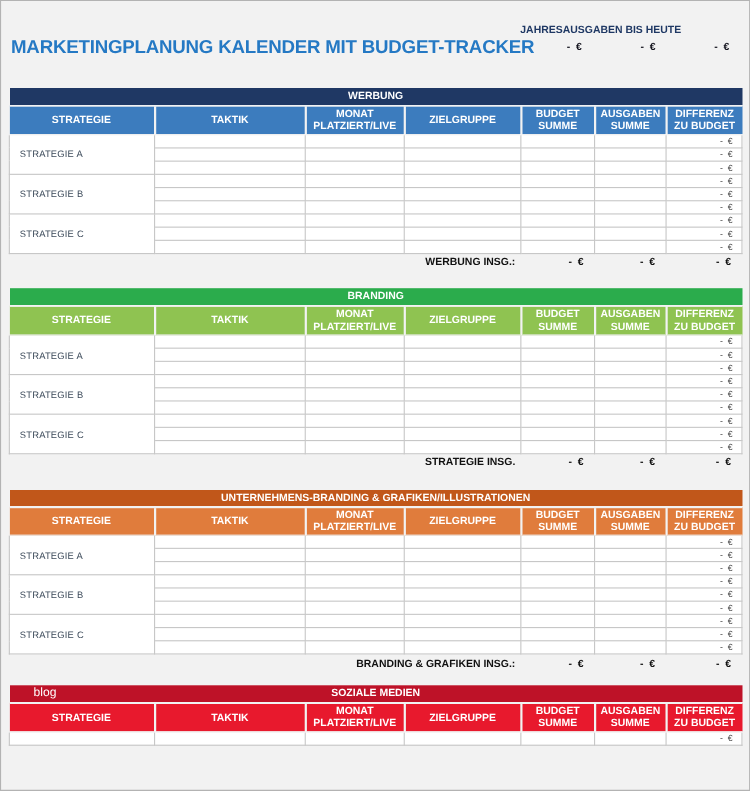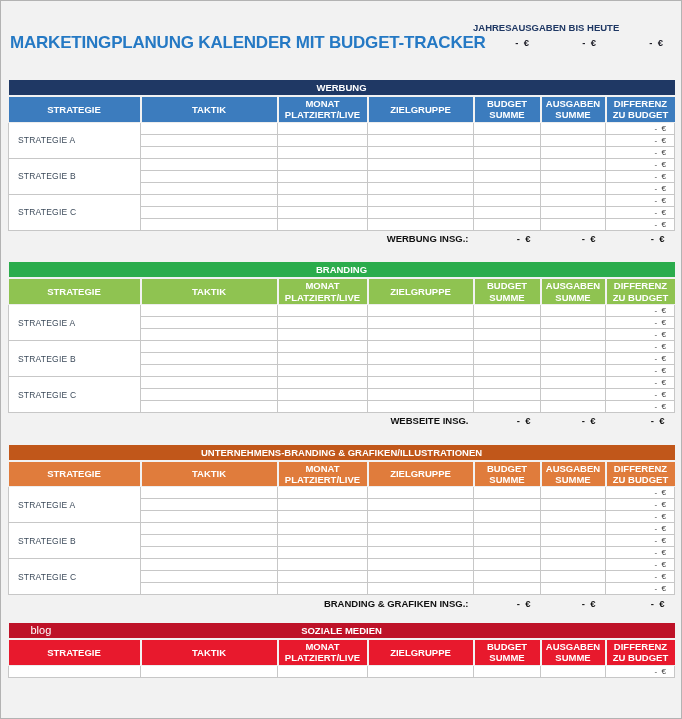--- a/index.html
+++ b/index.html
@@ -282,21 +282,21 @@
             <td></td>
             <td></td>
             <td></td>
             <td></td>
             <td></td>
             <td class="val">-  €</td>
           </tr>
         </tbody>
         <tfoot>
           <tr>
-            <td class="foot-label" colspan="4">WEBSEITE INSG.</td>
+            <td class="foot-label" colspan="4">STRATEGIE INSG.</td>
             <td class="foot-val">-  €</td>
             <td class="foot-val">-  €</td>
             <td class="foot-val">-  €</td>
           </tr>
         </tfoot>
       </table>
       <table class="section tight" style="--band: #C1571A; --head: #E07C3C;">
         <colgroup>
           <col style="width: 132px;">
           <col style="width: 137px;">

